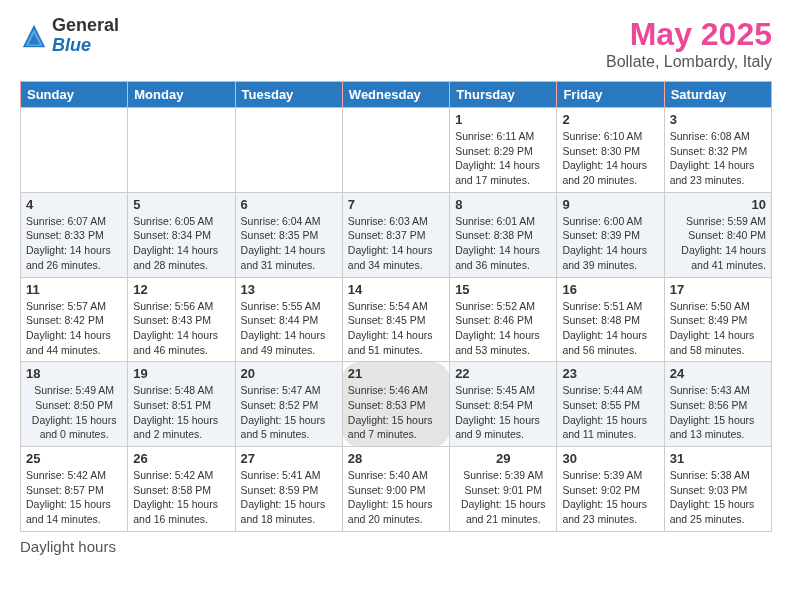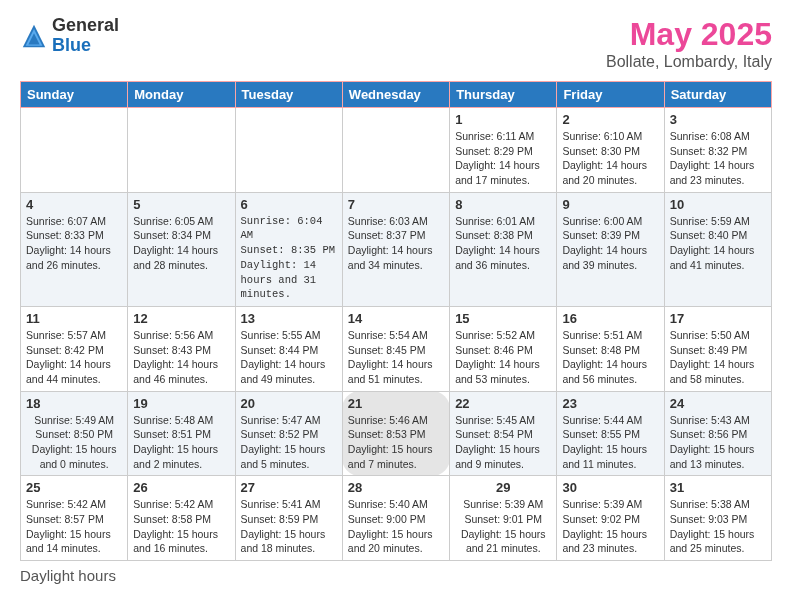--- a/index.html
+++ b/index.html
@@ -27,21 +27,21 @@
       display: flex;
       align-items: center;
       gap: 4px;
     }
     .logo-text {
       font-size: 18px;
       font-weight: bold;
       line-height: 1.1;
     }
     .logo-text .general { color: #333; }
-    .logo-text .blue { color: #1a6fbb; }
+    .logo-text .blue { color: #1a6fbb; font-style: italic; }
     .logo-icon {
       width: 28px;
       height: 28px;
     }
     .title-block {
       text-align: right;
     }
     .month-title {
       font-size: 32px;
       font-weight: bold;
@@ -164,21 +164,21 @@
 Daylight: 14 hours and 26 minutes.</div>
           </td>
           <td style="background-color: rgb(240, 244, 248);">
             <span class="day-num">5</span>
             <div class="day-info" style="white-space: pre-line;">Sunrise: 6:05 AM
 Sunset: 8:34 PM
 Daylight: 14 hours and 28 minutes.</div>
           </td>
           <td style="background-color: rgb(240, 244, 248);">
             <span class="day-num">6</span>
-            <div class="day-info" style="white-space: pre-line; font-family: Liberation Mono, monospace;">Sunrise: 6:04 AM
+            <div class="day-info" style="white-space: pre-line;">Sunrise: 6:04 AM
 Sunset: 8:35 PM
 Daylight: 14 hours and 31 minutes.</div>
           </td>
           <td style="background-color: rgb(240, 244, 248);">
             <span class="day-num">7</span>
             <div class="day-info" style="white-space: pre-line;">Sunrise: 6:03 AM
 Sunset: 8:37 PM
 Daylight: 14 hours and 34 minutes.</div>
           </td>
           <td style="background-color: rgb(240, 244, 248);">
@@ -186,21 +186,21 @@
             <div class="day-info" style="white-space: pre-line;">Sunrise: 6:01 AM
 Sunset: 8:38 PM
 Daylight: 14 hours and 36 minutes.</div>
           </td>
           <td style="background-color: rgb(240, 244, 248);">
             <span class="day-num">9</span>
             <div class="day-info" style="white-space: pre-line;">Sunrise: 6:00 AM
 Sunset: 8:39 PM
 Daylight: 14 hours and 39 minutes.</div>
           </td>
-          <td style="background-color: rgb(240, 244, 248);">
+          <td style="background-color: rgb(240, 244, 248); text-align: right;">
             <span class="day-num">10</span>
             <div class="day-info" style="white-space: pre-line;">Sunrise: 5:59 AM
 Sunset: 8:40 PM
 Daylight: 14 hours and 41 minutes.</div>
           </td>
         </tr>
         <tr>
           <td style="background-color: rgb(255, 255, 255);">
             <span class="day-num">11</span>
             <div class="day-info" style="white-space: pre-line;">Sunrise: 5:57 AM

